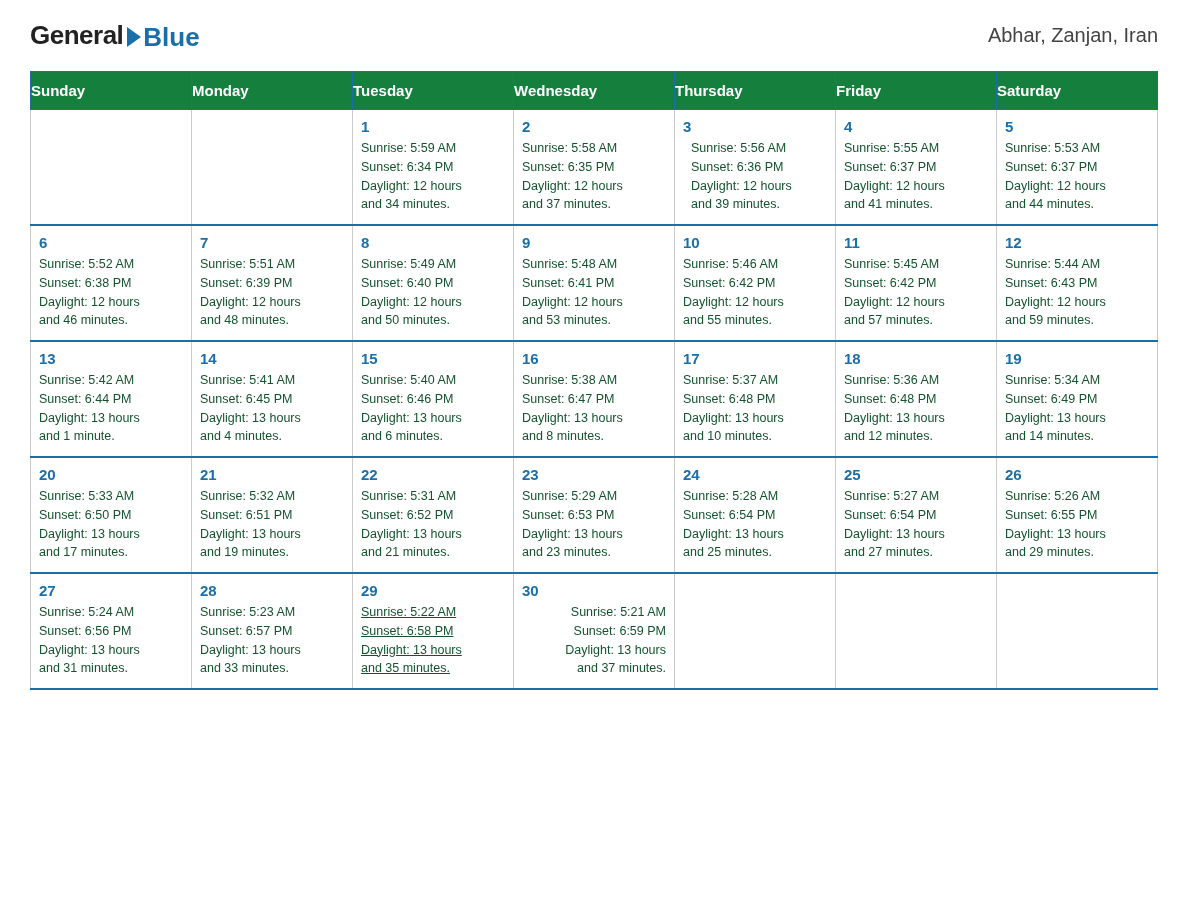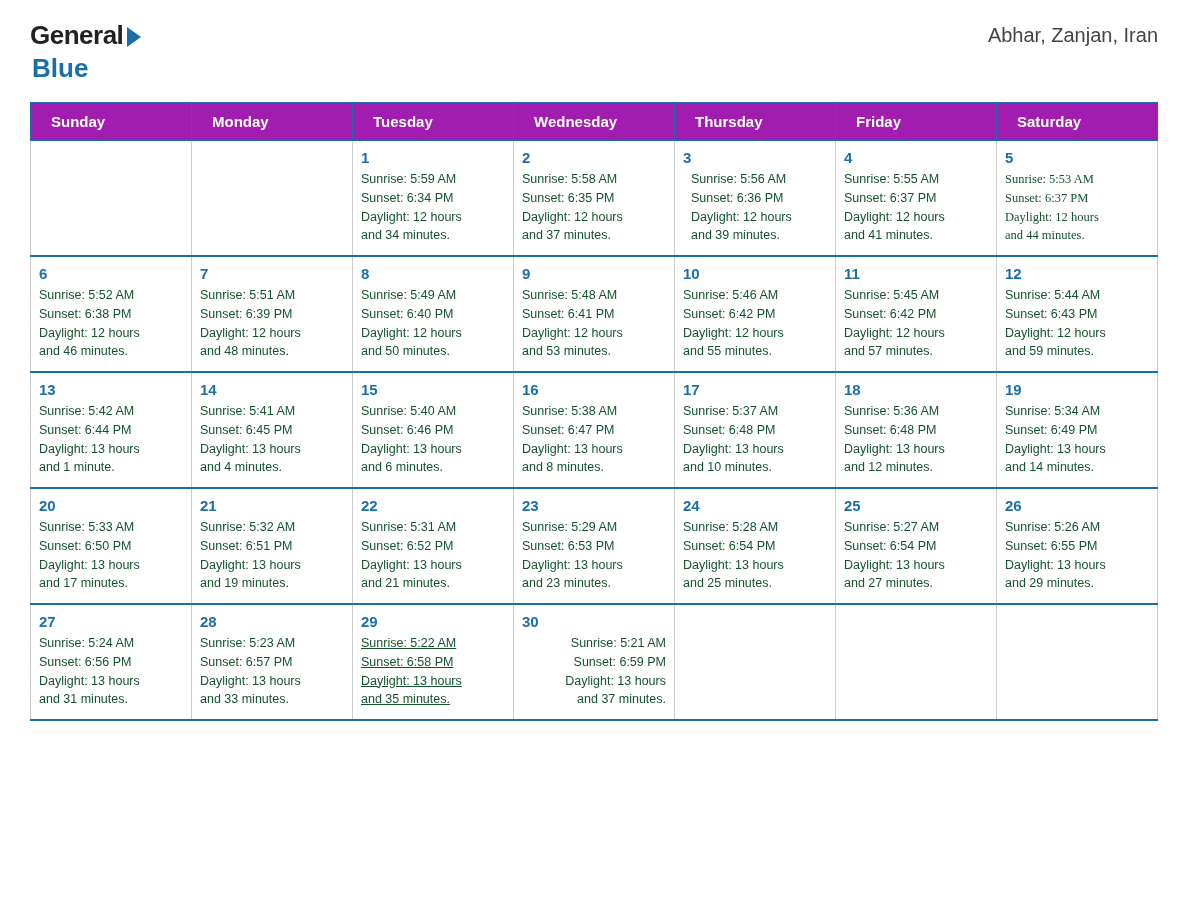--- a/index.html
+++ b/index.html
@@ -12,21 +12,21 @@
       padding: 20px 30px;
     }
     .header {
       display: flex;
       justify-content: space-between;
       align-items: flex-start;
       margin-bottom: 18px;
     }
     .logo {
       display: flex;
-      flex-direction: column;
+      flex-direction: row;
       align-items: flex-start;
       justify-content: space-between;
     }
     .logo-top {
       display: flex;
       align-items: center;
     }
     .logo-general {
       font-size: 26px;
       font-weight: bold;
@@ -69,25 +69,25 @@
       font-weight: normal;
       color: #444;
       margin-top: 4px;
     }
     table {
       width: 100%;
       border-collapse: collapse;
       table-layout: fixed;
     }
     thead tr th {
-      background: #a21caf;
+      background: #15803d;
       color: #fff;
       font-size: 15px;
       font-weight: bold;
-      padding: 10px 20px;
+      padding: 10px 0;
       text-align: left;
       border: 1px solid #1a6fa8;
     }
     tbody tr td {
       border: 1px solid #ccc;
       vertical-align: top;
       padding: 8px 8px 10px 8px;
       font-size: 13px;
       color: #222;
       height: 110px;
@@ -169,21 +169,21 @@
         </td>
         <td>
           <span class="day-num">4</span>
           <div class="day-info" style="white-space: pre-line;">Sunrise: 5:55 AM
 Sunset: 6:37 PM
 Daylight: 12 hours
 and 41 minutes.</div>
         </td>
         <td>
           <span class="day-num">5</span>
-          <div class="day-info" style="white-space: pre-line; font-family: Liberation Serif, serif;">Sunrise: 5:53 AM
+          <div class="day-info" style="white-space: pre-line;">Sunrise: 5:53 AM
 Sunset: 6:37 PM
 Daylight: 12 hours
 and 44 minutes.</div>
         </td>
       </tr>
       <tr>
         <td>
           <span class="day-num">6</span>
           <div class="day-info" style="white-space: pre-line;">Sunrise: 5:52 AM
 Sunset: 6:38 PM

